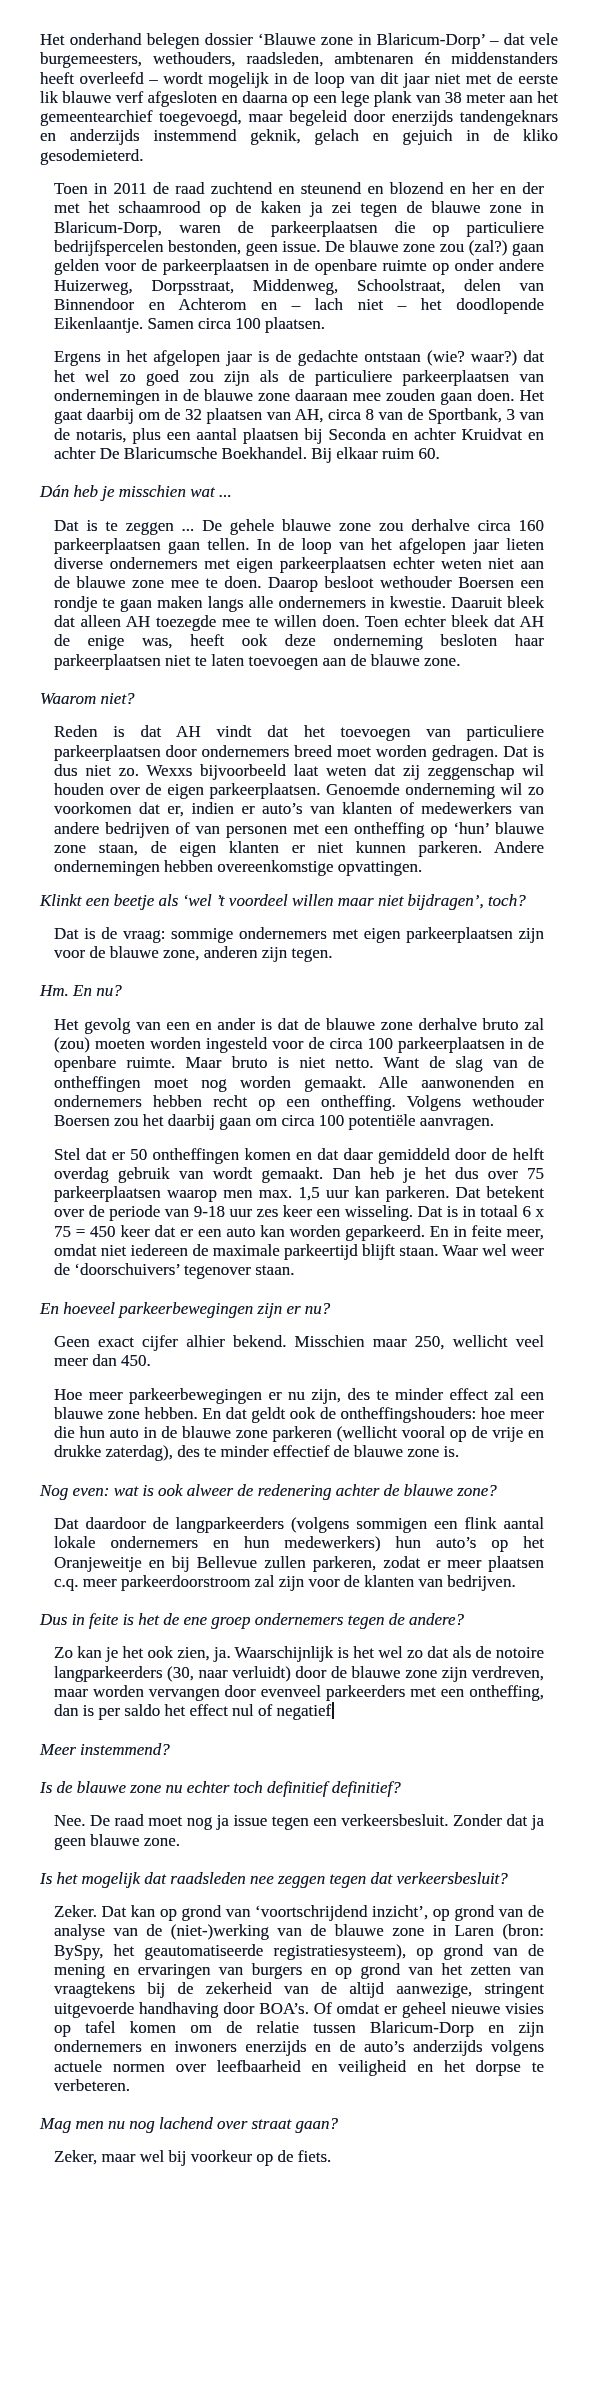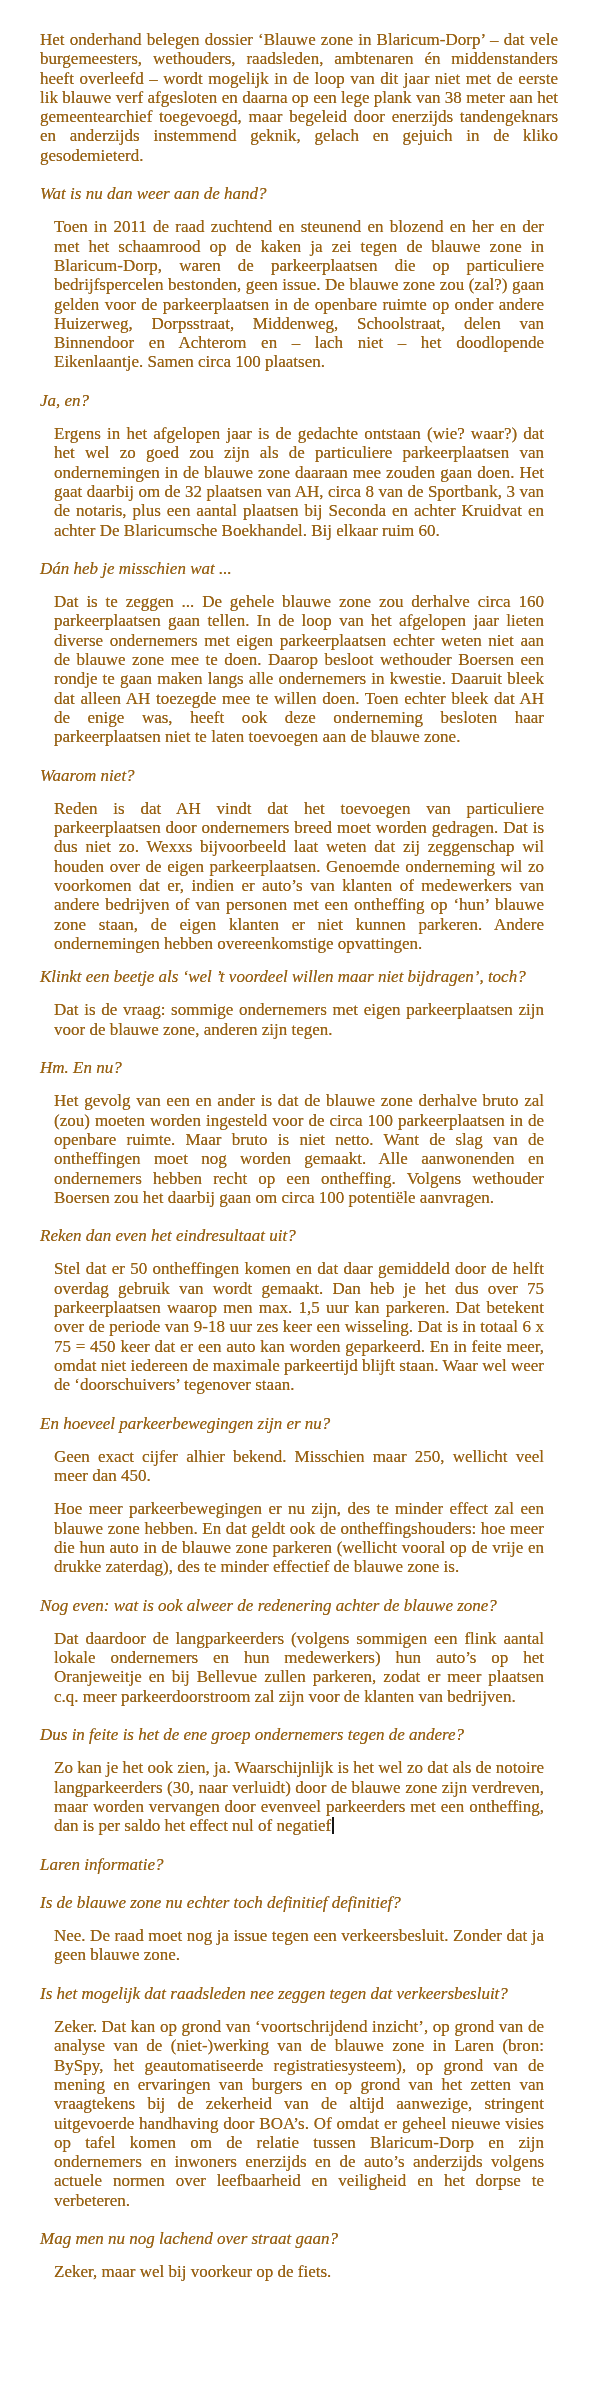--- a/index.html
+++ b/index.html
@@ -14,21 +14,21 @@
   }
   .page {
     box-sizing: border-box;
     width: 600px;
     height: 2397px;
     padding: 30px 42px 0 40px;
     background: #ffffff;
     font-family: "Liberation Serif", "DejaVu Serif", serif;
     font-size: 17px;
     line-height: 19.3px;
-    color: #a16207;
+    color: #0f172a;
     text-align: justify;
     text-shadow: 0 0 0.4px rgba(20,20,20,0.55);
   }
   .para {
     margin: 0;
   }
   .question {
     font-style: italic;
     margin: 19px 0 0 0;
   }
@@ -48,54 +48,51 @@
     vertical-align: -3px;
   }
 </style>
 </head>
 <body>
 
 <div class="page">
 
   <p class="para">Het onderhand belegen dossier ‘Blauwe zone in Blaricum-Dorp’ – dat vele burgemeesters, wethouders, raadsleden, ambtenaren én middenstanders heeft overleefd – wordt mogelijk in de loop van dit jaar niet met de eerste lik blauwe verf afgesloten en daarna op een lege plank van 38 meter aan het gemeentearchief toegevoegd, maar begeleid door enerzijds tandengeknars en anderzijds instemmend geknik, gelach en gejuich in de kliko gesodemieterd.</p>
 
-  <p class="question">Wat is nu dan weer aan de hand?</p>
   <p class="answer">Toen in 2011 de raad zuchtend en steunend en blozend en her en der met het schaamrood op de kaken ja zei tegen de blauwe zone in Blaricum-Dorp, waren de parkeerplaatsen die op particuliere bedrijfspercelen bestonden, geen issue. De blauwe zone zou (zal?) gaan gelden voor de parkeerplaatsen in de openbare ruimte op onder andere Huizerweg, Dorpsstraat, Middenweg, Schoolstraat, delen van Binnendoor en Achterom en – lach niet – het doodlopende Eikenlaantje. Samen circa 100 plaatsen.</p>
 
-  <p class="question">Ja, en?</p>
   <p class="answer">Ergens in het afgelopen jaar is de gedachte ontstaan (wie? waar?) dat het wel zo goed zou zijn als de particuliere parkeerplaatsen van ondernemingen in de blauwe zone daaraan mee zouden gaan doen. Het gaat daarbij om de 32 plaatsen van AH, circa 8 van de Sportbank, 3 van de notaris, plus een aantal plaatsen bij Seconda en achter Kruidvat en achter De Blaricumsche Boekhandel. Bij elkaar ruim 60.</p>
 
   <p class="question">Dán heb je misschien wat ...</p>
   <p class="answer">Dat is te zeggen ... De gehele blauwe zone zou derhalve circa 160 parkeerplaatsen gaan tellen. In de loop van het afgelopen jaar lieten diverse ondernemers met eigen parkeerplaatsen echter weten niet aan de blauwe zone mee te doen. Daarop besloot wethouder Boersen een rondje te gaan maken langs alle ondernemers in kwestie. Daaruit bleek dat alleen AH toezegde mee te willen doen. Toen echter bleek dat AH de enige was, heeft ook deze onderneming besloten haar parkeerplaatsen niet te laten toevoegen aan de blauwe zone.</p>
 
   <p class="question">Waarom niet?</p>
   <p class="answer">Reden is dat AH vindt dat het toevoegen van particuliere parkeerplaatsen door ondernemers breed moet worden gedragen. Dat is dus niet zo. Wexxs bijvoorbeeld laat weten dat zij zeggenschap wil houden over de eigen parkeerplaatsen. Genoemde onderneming wil zo voorkomen dat er, indien er auto’s van klanten of medewerkers van andere bedrijven of van personen met een ontheffing op ‘hun’ blauwe zone staan, de eigen klanten er niet kunnen parkeren. Andere ondernemingen hebben overeenkomstige opvattingen.</p>
 
   <p class="question tight">Klinkt een beetje als ‘wel ’t voordeel willen maar niet bijdragen’, toch?</p>
   <p class="answer">Dat is de vraag: sommige ondernemers met eigen parkeerplaatsen zijn voor de blauwe zone, anderen zijn tegen.</p>
 
   <p class="question">Hm. En nu?</p>
   <p class="answer">Het gevolg van een en ander is dat de blauwe zone derhalve bruto zal (zou) moeten worden ingesteld voor de circa 100 parkeerplaatsen in de openbare ruimte. Maar bruto is niet netto. Want de slag van de ontheffingen moet nog worden gemaakt. Alle aanwonenden en ondernemers hebben recht op een ontheffing. Volgens wethouder Boersen zou het daarbij gaan om circa 100 potentiële aanvragen.</p>
 
-  <p class="question">Reken dan even het eindresultaat uit?</p>
 
   <p class="answer">Stel dat er 50 ontheffingen komen en dat daar gemiddeld door de helft overdag gebruik van wordt gemaakt. Dan heb je het dus over 75 parkeerplaatsen waarop men max. 1,5 uur kan parkeren. Dat betekent over de periode van 9-18 uur zes keer een wisseling. Dat is in totaal 6 x 75 = 450 keer dat er een auto kan worden geparkeerd. En in feite meer, omdat niet iedereen de maximale parkeertijd blijft staan. Waar wel weer de ‘doorschuivers’ tegenover staan.</p>
 
   <p class="question">En hoeveel parkeerbewegingen zijn er nu?</p>
   <p class="answer">Geen exact cijfer alhier bekend. Misschien maar 250, wellicht veel meer dan 450.</p>
 
   <p class="answer">Hoe meer parkeerbewegingen er nu zijn, des te minder effect zal een blauwe zone hebben. En dat geldt ook de ontheffingshouders: hoe meer die hun auto in de blauwe zone parkeren (wellicht vooral op de vrije en drukke zaterdag), des te minder effectief de blauwe zone is.</p>
 
   <p class="question">Nog even: wat is ook alweer de redenering achter de blauwe zone?</p>
   <p class="answer">Dat daardoor de langparkeerders (volgens sommigen een flink aantal lokale ondernemers en hun medewerkers) hun auto’s op het Oranjeweitje en bij Bellevue zullen parkeren, zodat er meer plaatsen c.q. meer parkeerdoorstroom zal zijn voor de klanten van bedrijven.</p>
 
   <p class="question">Dus in feite is het de ene groep ondernemers tegen de andere?</p>
   <p class="answer"><span>Zo kan je het ook zien, ja. Waarschijnlijk is het wel zo dat als de notoire langparkeerders (30, naar verluidt) door de blauwe zone zijn verdreven, maar worden vervangen door evenveel parkeerders met een ontheffing, dan is per saldo het effect nul of negatief</span><span class="text-cursor"></span></p>
 
-  <p class="question">Laren informatie?</p>
+  <p class="question">Meer instemmend?</p>
 
   <p class="question">Is de blauwe zone nu echter toch definitief definitief?</p>
   <p class="answer">Nee. De raad moet nog ja issue tegen een verkeersbesluit. Zonder dat ja geen blauwe zone.</p>
 
   <p class="question">Is het mogelijk dat raadsleden nee zeggen tegen dat verkeersbesluit?</p>
   <p class="answer">Zeker. Dat kan op grond van ‘voortschrijdend inzicht’, op grond van de analyse van de (niet-)werking van de blauwe zone in Laren (bron: BySpy, het geautomatiseerde registratiesysteem), op grond van de mening en ervaringen van burgers en op grond van het zetten van vraagtekens bij de zekerheid van de altijd aanwezige, stringent uitgevoerde handhaving door BOA’s. Of omdat er geheel nieuwe visies op tafel komen om de relatie tussen Blaricum-Dorp en zijn ondernemers en inwoners enerzijds en de auto’s anderzijds volgens actuele normen over leefbaarheid en veiligheid en het dorpse te verbeteren.</p>
 
   <p class="question">Mag men nu nog lachend over straat gaan?</p>
   <p class="answer">Zeker, maar wel bij voorkeur op de fiets.</p>
 

